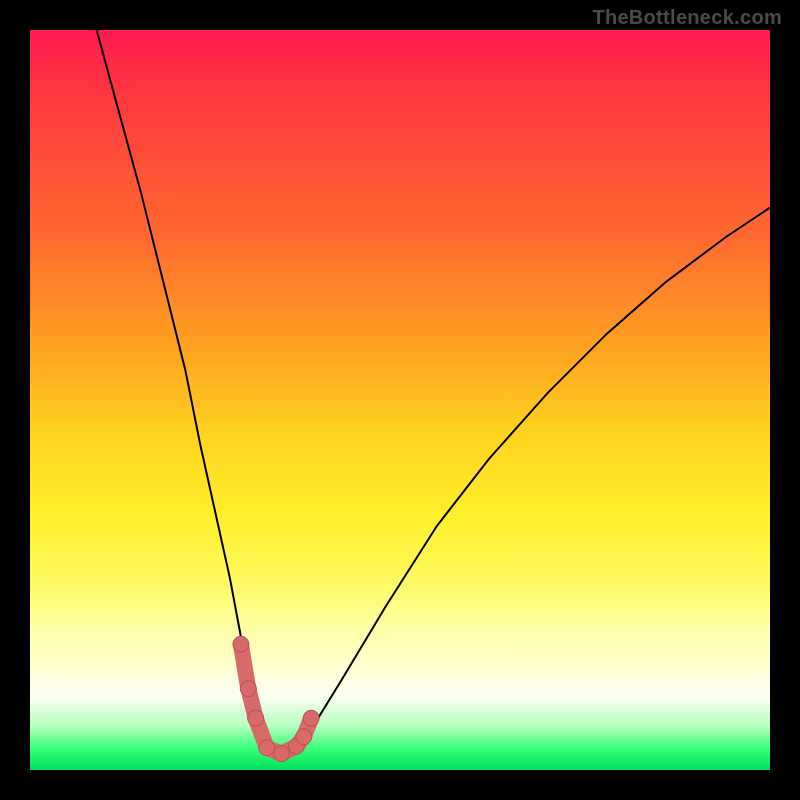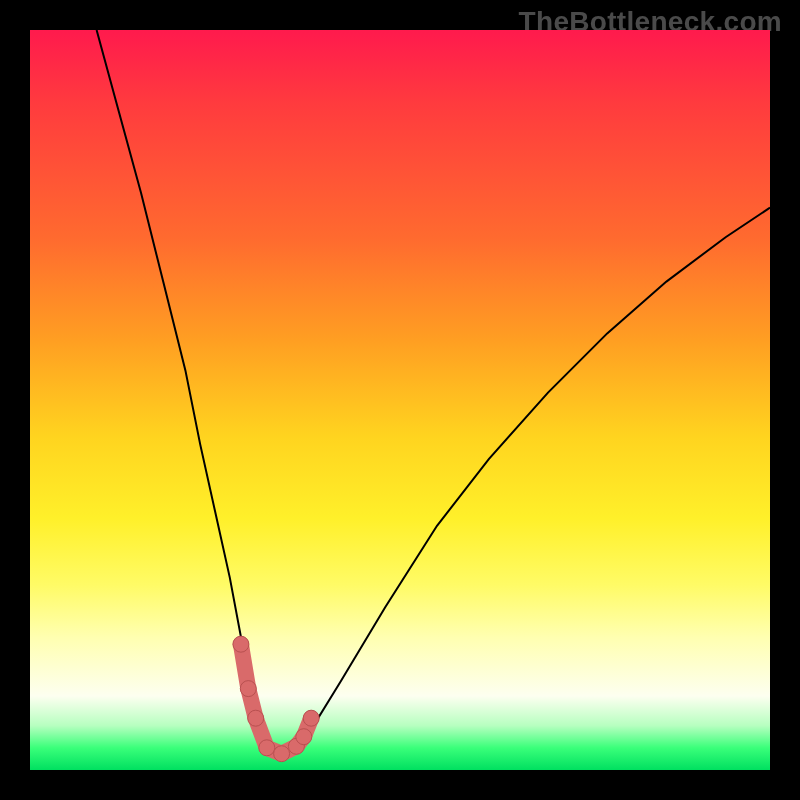--- a/index.html
+++ b/index.html
@@ -41,21 +41,21 @@
       #fdfff0 90%,
       #b7ffc0 94%,
       #3aff7a 97%,
       #00e060 100%
     );
   }
   .branding {
     position: absolute;
     top: 6px;
     right: 18px;
-    font-size: 28px;
+    font-size: 20px;
     font-weight: 600;
     color: #4a4a4a;
     letter-spacing: 0.3px;
   }
   svg.curve {
     position: absolute;
     inset: 0;
     width: 100%;
     height: 100%;
     overflow: visible;

